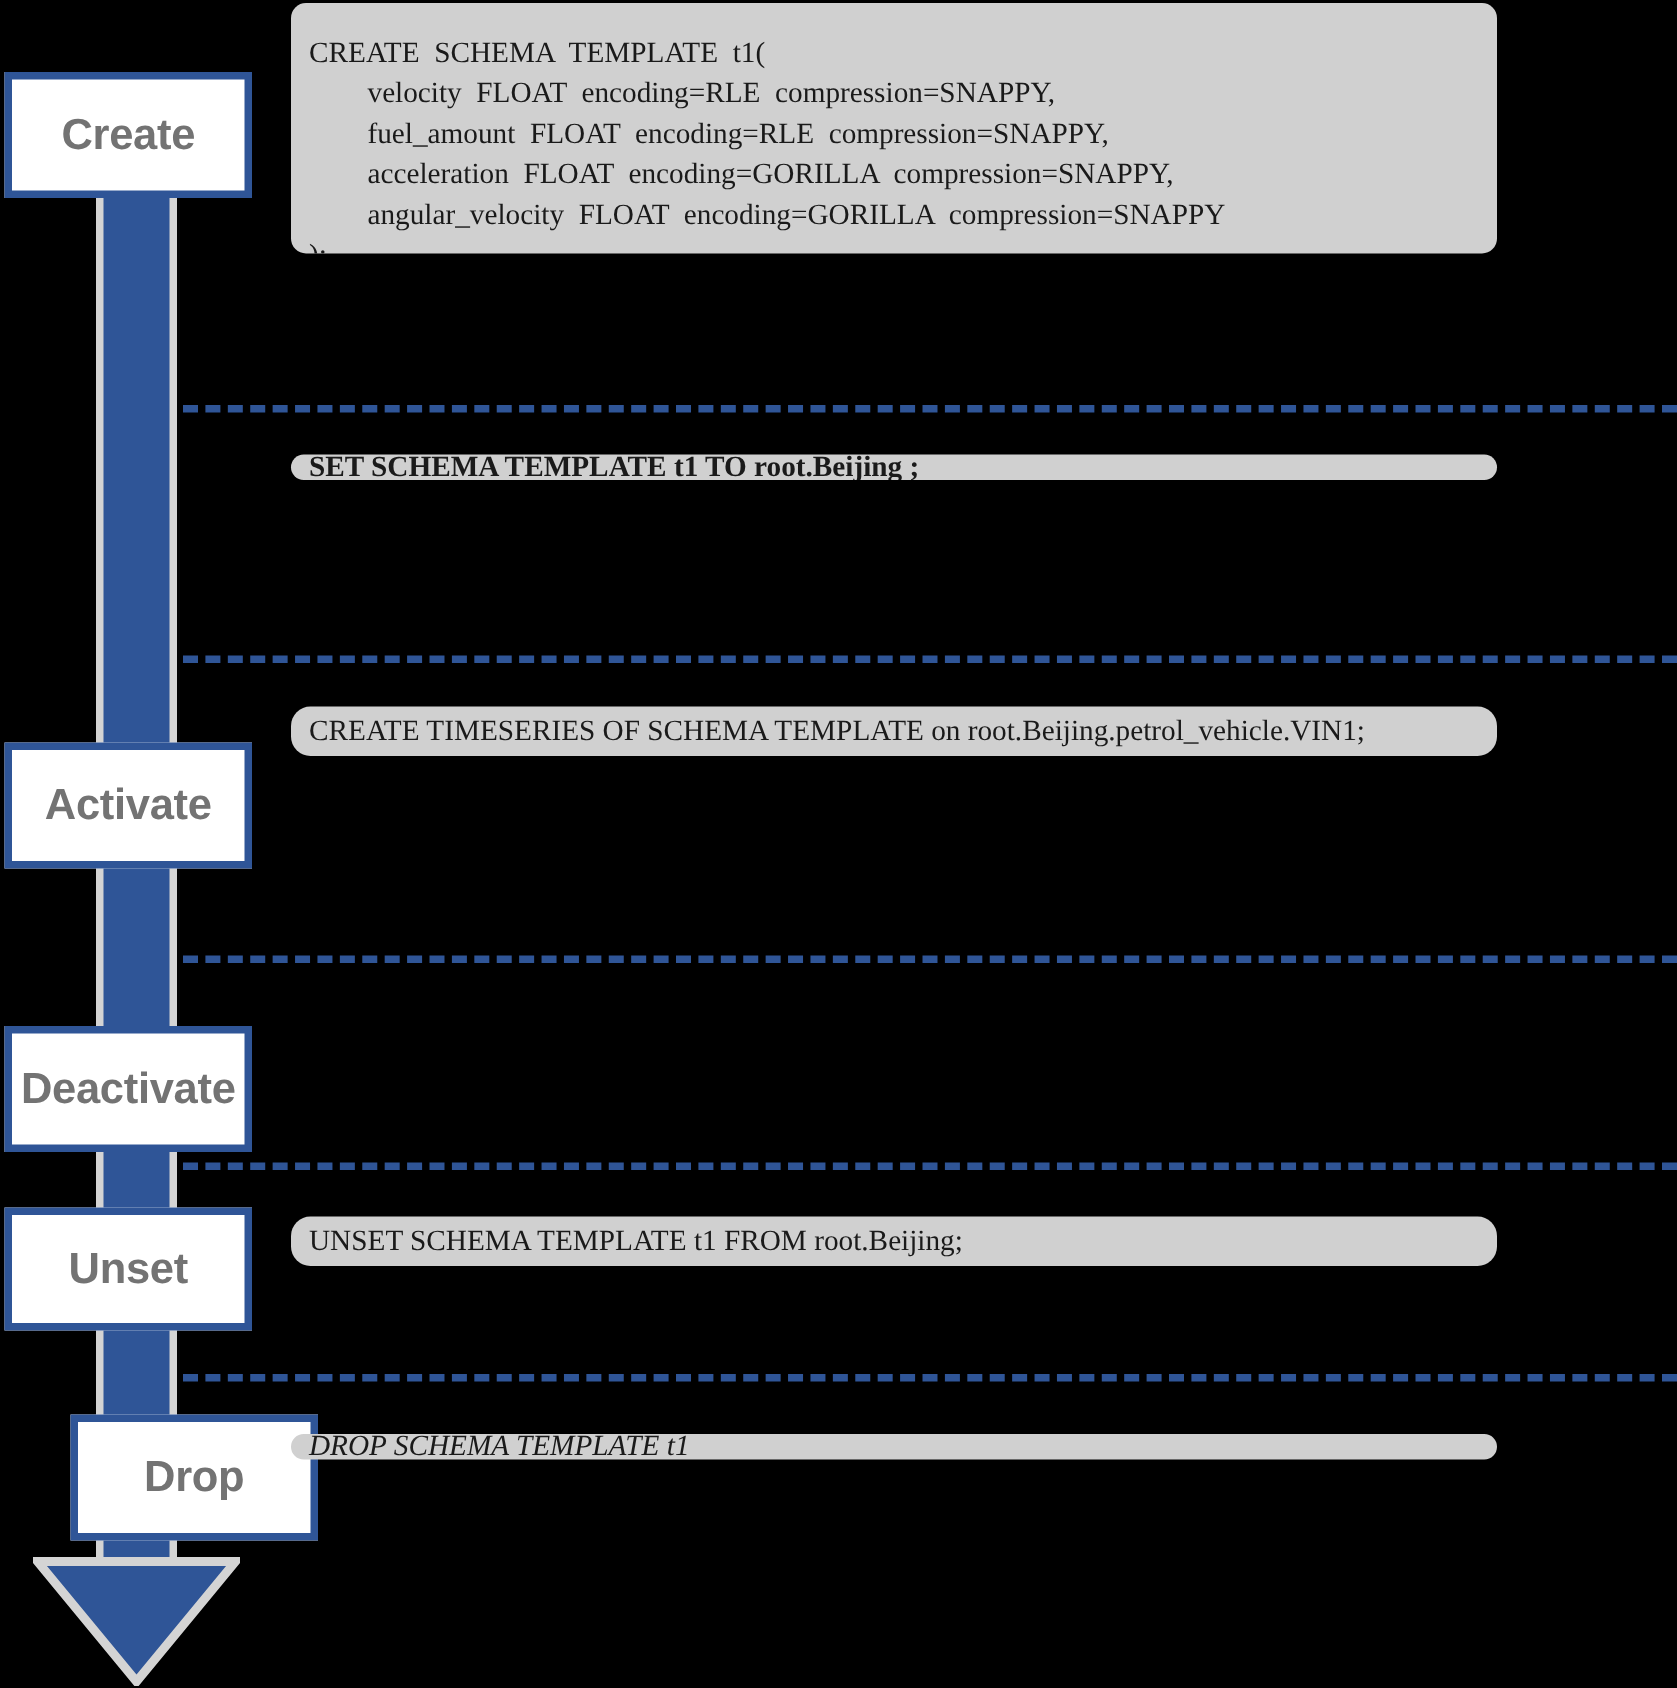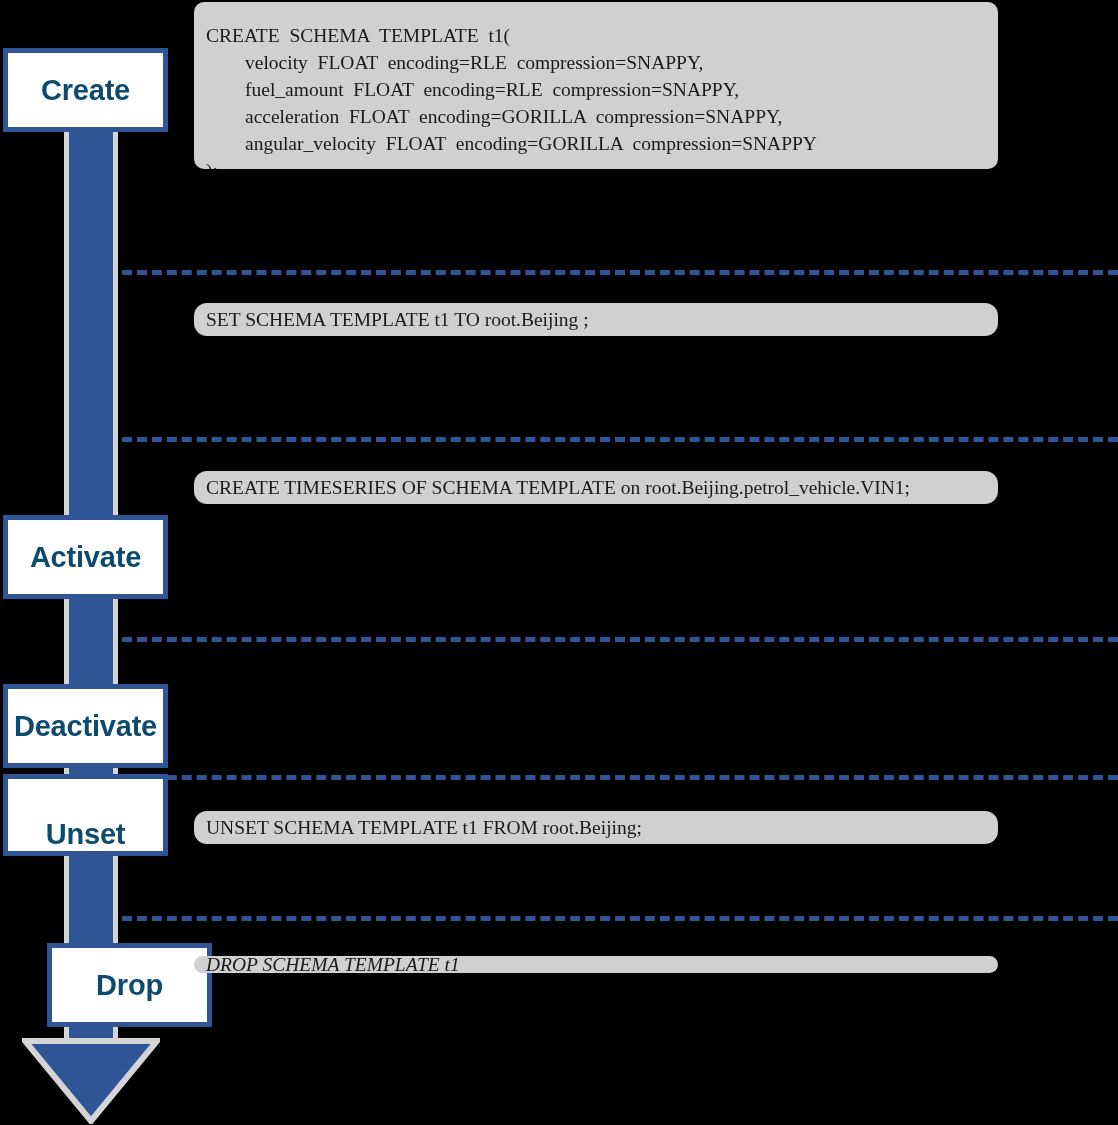--- a/index.html
+++ b/index.html
@@ -45,21 +45,21 @@
     background: #FFFFFF;
     border: 5px solid #2F5597;
     display: flex;
     align-items: center;
     justify-content: center;
   }
   .step-label {
     font-family: "Liberation Sans", sans-serif;
     font-size: 29px;
     font-weight: bold;
-    color: #0c4a6e;
+    color: #737373;
     letter-spacing: -0.2px;
     white-space: nowrap;
   }
 
   
   .divider {
     position: absolute;
     left: 122px;
     right: 0;
     height: 0;
@@ -117,38 +117,38 @@
 
   <div class="divider" id="div0" style="top: 270px;"></div>
   <div class="divider" id="div1" style="top: 437px;"></div>
   <div class="divider" id="div2" style="top: 637px;"></div>
   <div class="divider" id="div3" style="top: 775px;"></div>
   <div class="divider" id="div4" style="top: 916px;"></div>
 
   <div class="step-box" id="box0" style="top: 48px; height: 84px;">
     <span class="step-label">Create</span>
   </div>
-  <div class="step-box" id="box2" style="top: 515px; height: 84px;">
+  <div class="step-box" id="box2" style="top: 495px; height: 84px;">
     <span class="step-label">Activate</span>
   </div>
   <div class="step-box" id="box3" style="top: 684px; height: 84px;">
     <span class="step-label">Deactivate</span>
   </div>
-  <div class="step-box" id="box4" style="top: 774px; height: 82px; align-items: flex-end;">
+  <div class="step-box" id="box4" style="top: 805px; height: 82px;">
     <span class="step-label">Unset</span>
   </div>
   <div class="step-box" id="box5" style="top: 943px; height: 84px; margin-left: 44px;">
     <span class="step-label">Drop</span>
   </div>
 
   <div class="sql-block">CREATE  SCHEMA  TEMPLATE  t1(
         velocity  FLOAT  encoding=RLE  compression=SNAPPY,
         fuel_amount  FLOAT  encoding=RLE  compression=SNAPPY,
         acceleration  FLOAT  encoding=GORILLA  compression=SNAPPY,
         angular_velocity  FLOAT  encoding=GORILLA  compression=SNAPPY
 );</div>
 
-  <div class="sql-pill" id="pill0" style="top: 303px; height: 33px;">SET  SCHEMA  TEMPLATE  t1  TO  root.Beijing ;</div>
+  <div class="sql-pill" id="pill0" style="top: 303px; height: 17px; font-weight: bold;">SET  SCHEMA  TEMPLATE  t1  TO  root.Beijing ;</div>
   <div class="sql-pill" id="pill1" style="top: 471px; height: 33px;">CREATE TIMESERIES OF SCHEMA TEMPLATE on root.Beijing.petrol_vehicle.VIN1;</div>
   <div class="sql-pill" id="pill3" style="top: 811px; height: 33px;">UNSET  SCHEMA  TEMPLATE  t1  FROM  root.Beijing;</div>
   <div class="sql-pill" id="pill4" style="top: 956px; height: 17px; font-style: italic;">DROP  SCHEMA  TEMPLATE t1</div>
 
 </div>
 
 </body></html>

